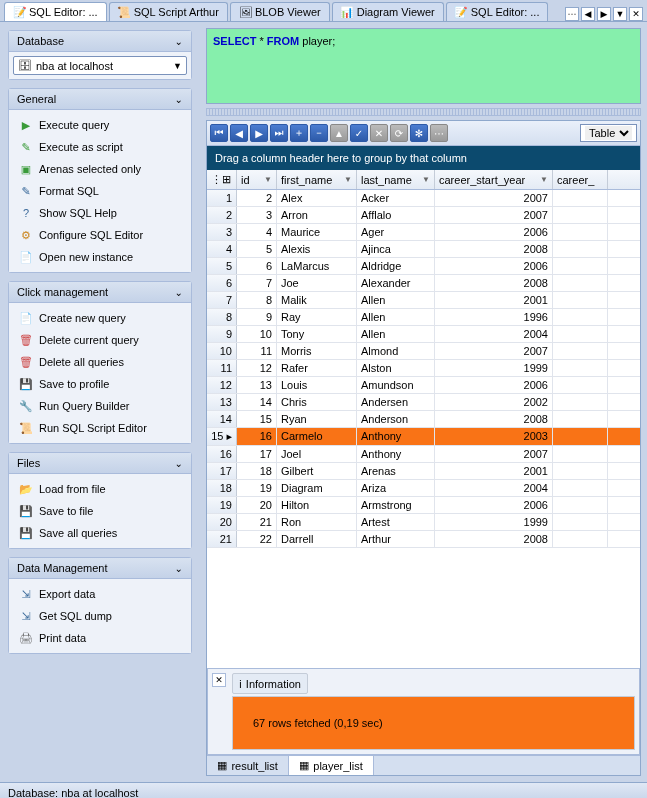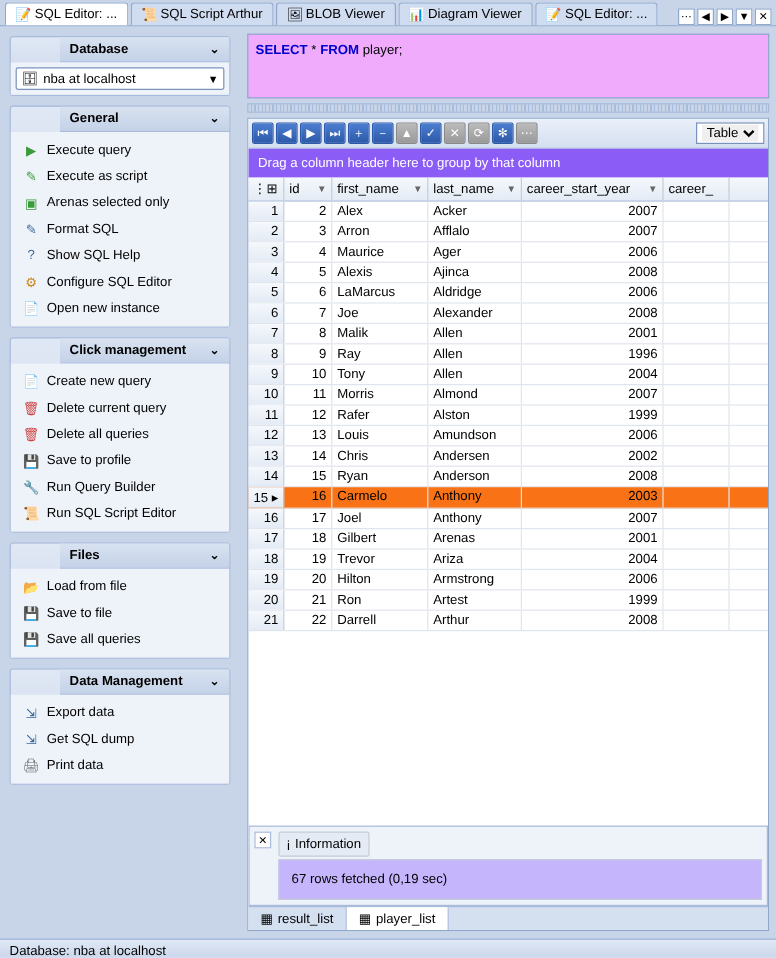--- a/index.html
+++ b/index.html
@@ -6,39 +6,39 @@
 body { background: #c8d4e8; width: 647px; height: 798px; overflow: hidden; }
 .tabbar { display: flex; background: #c8d4e8; border-bottom: 1px solid #8fa8cc; height: 22px; align-items: flex-end; padding-left: 4px; }
 .tab { display: flex; align-items: center; gap: 4px; padding: 3px 8px; background: #fff; border: 1px solid #8fa8cc; border-bottom: none; border-radius: 3px 3px 0 0; margin-right: 2px; cursor: pointer; white-space: nowrap; font-size: 11px; }
 .tab.inactive { background: #d0dcf0; }
 .tab-icon { width: 12px; height: 12px; display: inline-block; }
 .tabbar-nav { display: flex; margin-left: auto; gap: 2px; padding-right: 4px; align-items: center; }
 .nav-btn { width: 14px; height: 14px; background: #fff; border: 1px solid #8fa8cc; display: flex; align-items: center; justify-content: center; font-size: 9px; cursor: pointer; }
 .main { display: flex; height: 760px; }
 .sidebar { width: 200px; background: #c8d4e8; padding: 8px; overflow-y: auto; }
 .panel { background: linear-gradient(#e0e8f5,#c8d4e8); border: 1px solid #a9bbdb; border-radius: 3px; margin-bottom: 8px; }
-.panel-hdr { font-weight: bold; padding: 4px 8px; background: linear-gradient(#d8e2f0,#c4d2e8); border-bottom: 1px solid #a9bbdb; display: flex; justify-content: space-between; align-items: flex-end; margin-left: 41px; }
+.panel-hdr { font-weight: normal; padding: 4px 8px; background: linear-gradient(#d8e2f0,#c4d2e8); border-bottom: 1px solid #a9bbdb; display: flex; justify-content: space-between; align-items: flex-end; }
 .panel-hdr .chev { font-size: 10px; cursor: pointer; }
 .panel-body { padding: 4px; background: #eef2f9; }
 .db-combo { display: flex; align-items: center; gap: 4px; background: #fff; border: 1px solid #7a92bb; padding: 2px 4px; border-radius: 2px; }
 .db-combo .arrow { margin-left: auto; font-size: 9px; }
 .menu-item { display: flex; align-items: center; gap: 6px; padding: 4px 6px; cursor: pointer; }
 .mi-icon { width: 14px; height: 14px; display: inline-flex; align-items: center; justify-content: center; font-size: 11px; }
 .content { flex: 1; background: #c8d4e8; padding: 6px; display: flex; flex-direction: column; gap: 4px; }
-.editor-box { background: #f0abfc; border: 1px solid #8fa8cc; padding: 6px; height: 54px; overflow: auto; }
+.editor-box { background: #86efac; border: 1px solid #8fa8cc; padding: 6px; height: 76px; overflow: auto; }
 .sql { font-family: "Courier New", monospace; font-size: 12px; }
 .kw { color: #0000cc; font-weight: bold; }
 .grip { height: 8px; background: repeating-linear-gradient(90deg,#c8d4e8,#c8d4e8 2px,#a9bbdb 2px,#a9bbdb 3px); border: 1px solid #a9bbdb; }
 .result-area { flex: 1; background: #fff; border: 1px solid #8fa8cc; display: flex; flex-direction: column; overflow: hidden; }
 .toolbar { display: flex; align-items: center; gap: 2px; padding: 3px; background: linear-gradient(#eaf0fa,#d4dff0); border-bottom: 1px solid #a9bbdb; }
 .tbtn { width: 18px; height: 18px; background: linear-gradient(#4b7dd1,#2d5aa8); border: 1px solid #2d5aa8; display: flex; align-items: center; justify-content: center; color: #fff; font-size: 10px; cursor: pointer; border-radius: 2px; }
 .tbtn.grey { background: linear-gradient(#bbb,#999); border-color: #888; }
 .view-sel { margin-left: auto; display: flex; align-items: center; background: #fff; border: 1px solid #7a92bb; padding: 1px 4px; }
 .view-sel select { border: none; font-size: 11px; outline: none; }
-.group-bar { background: #8b5cf6; color: #fff; padding: 6px 8px; font-size: 11px; }
+.group-bar { background: #0c4a6e; color: #fff; padding: 6px 8px; font-size: 11px; }
 .grid-hdr { display: flex; background: linear-gradient(#f5f8fc,#e4ebf5); border-bottom: 1px solid #a9bbdb; }
 .col { border-right: 1px solid #c4ccd8; padding: 3px 4px; display: flex; align-items: center; justify-content: space-between; overflow: hidden; }
 .col .drop { font-size: 8px; color: #666; cursor: pointer; }
 .filter-bar { background: #eef2f9; color: #888; text-align: center; padding: 3px; border-bottom: 1px solid #d0d8e4; font-size: 11px; }
 .grid-body { flex: 1; overflow: auto; }
 .row { display: flex; border-bottom: 1px solid #e0e4ec; }
 .row.sel { background: #f97316; }
 .cell { border-right: 1px solid #e0e4ec; padding: 2px 4px; overflow: hidden; white-space: nowrap; }
 .rownum { background: linear-gradient(#f5f8fc,#e4ebf5); text-align: right; border-right: 1px solid #c4ccd8; }
 .num { text-align: right; }
@@ -389,21 +389,21 @@
             <div class="cell rownum c-rownum">17</div>
             <div class="cell num c-id">18</div>
             <div class="cell c-fn">Gilbert</div>
             <div class="cell c-ln">Arenas</div>
             <div class="cell num c-year">2001</div>
             <div class="cell c-end"></div>
           </div>
           <div class="row">
             <div class="cell rownum c-rownum">18</div>
             <div class="cell num c-id">19</div>
-            <div class="cell c-fn">Trevor</div>
+            <div class="cell c-fn">Diagram</div>
             <div class="cell c-ln">Ariza</div>
             <div class="cell num c-year">2004</div>
             <div class="cell c-end"></div>
           </div>
           <div class="row">
             <div class="cell rownum c-rownum">19</div>
             <div class="cell num c-id">20</div>
             <div class="cell c-fn">Hilton</div>
             <div class="cell c-ln">Armstrong</div>
             <div class="cell num c-year">2006</div>
@@ -426,21 +426,21 @@
             <div class="cell c-end"></div>
           </div>
         </div>
       <div class="info-box">
         <div class="close-x">✕</div>
         <div style="flex:1">
           <div class="info-hdr">
               <span>ℹ</span>
               <span>Information</span>
             </div>
-          <div style="background:#c4b5fd;border:1px solid #c4ccd8;padding:10px;margin-top:2px">67 rows fetched (0,19 sec)</div>
+          <div style="background:#f97316;border:1px solid #c4ccd8;padding:20px;margin-top:2px">67 rows fetched (0,19 sec)</div>
         </div>
       </div>
       <div class="result-tabs">
         <div class="rtab">
             <span>▦</span>
             <span>result_list</span>
           </div>
         <div class="rtab active">
             <span>▦</span>
             <span>player_list</span>

